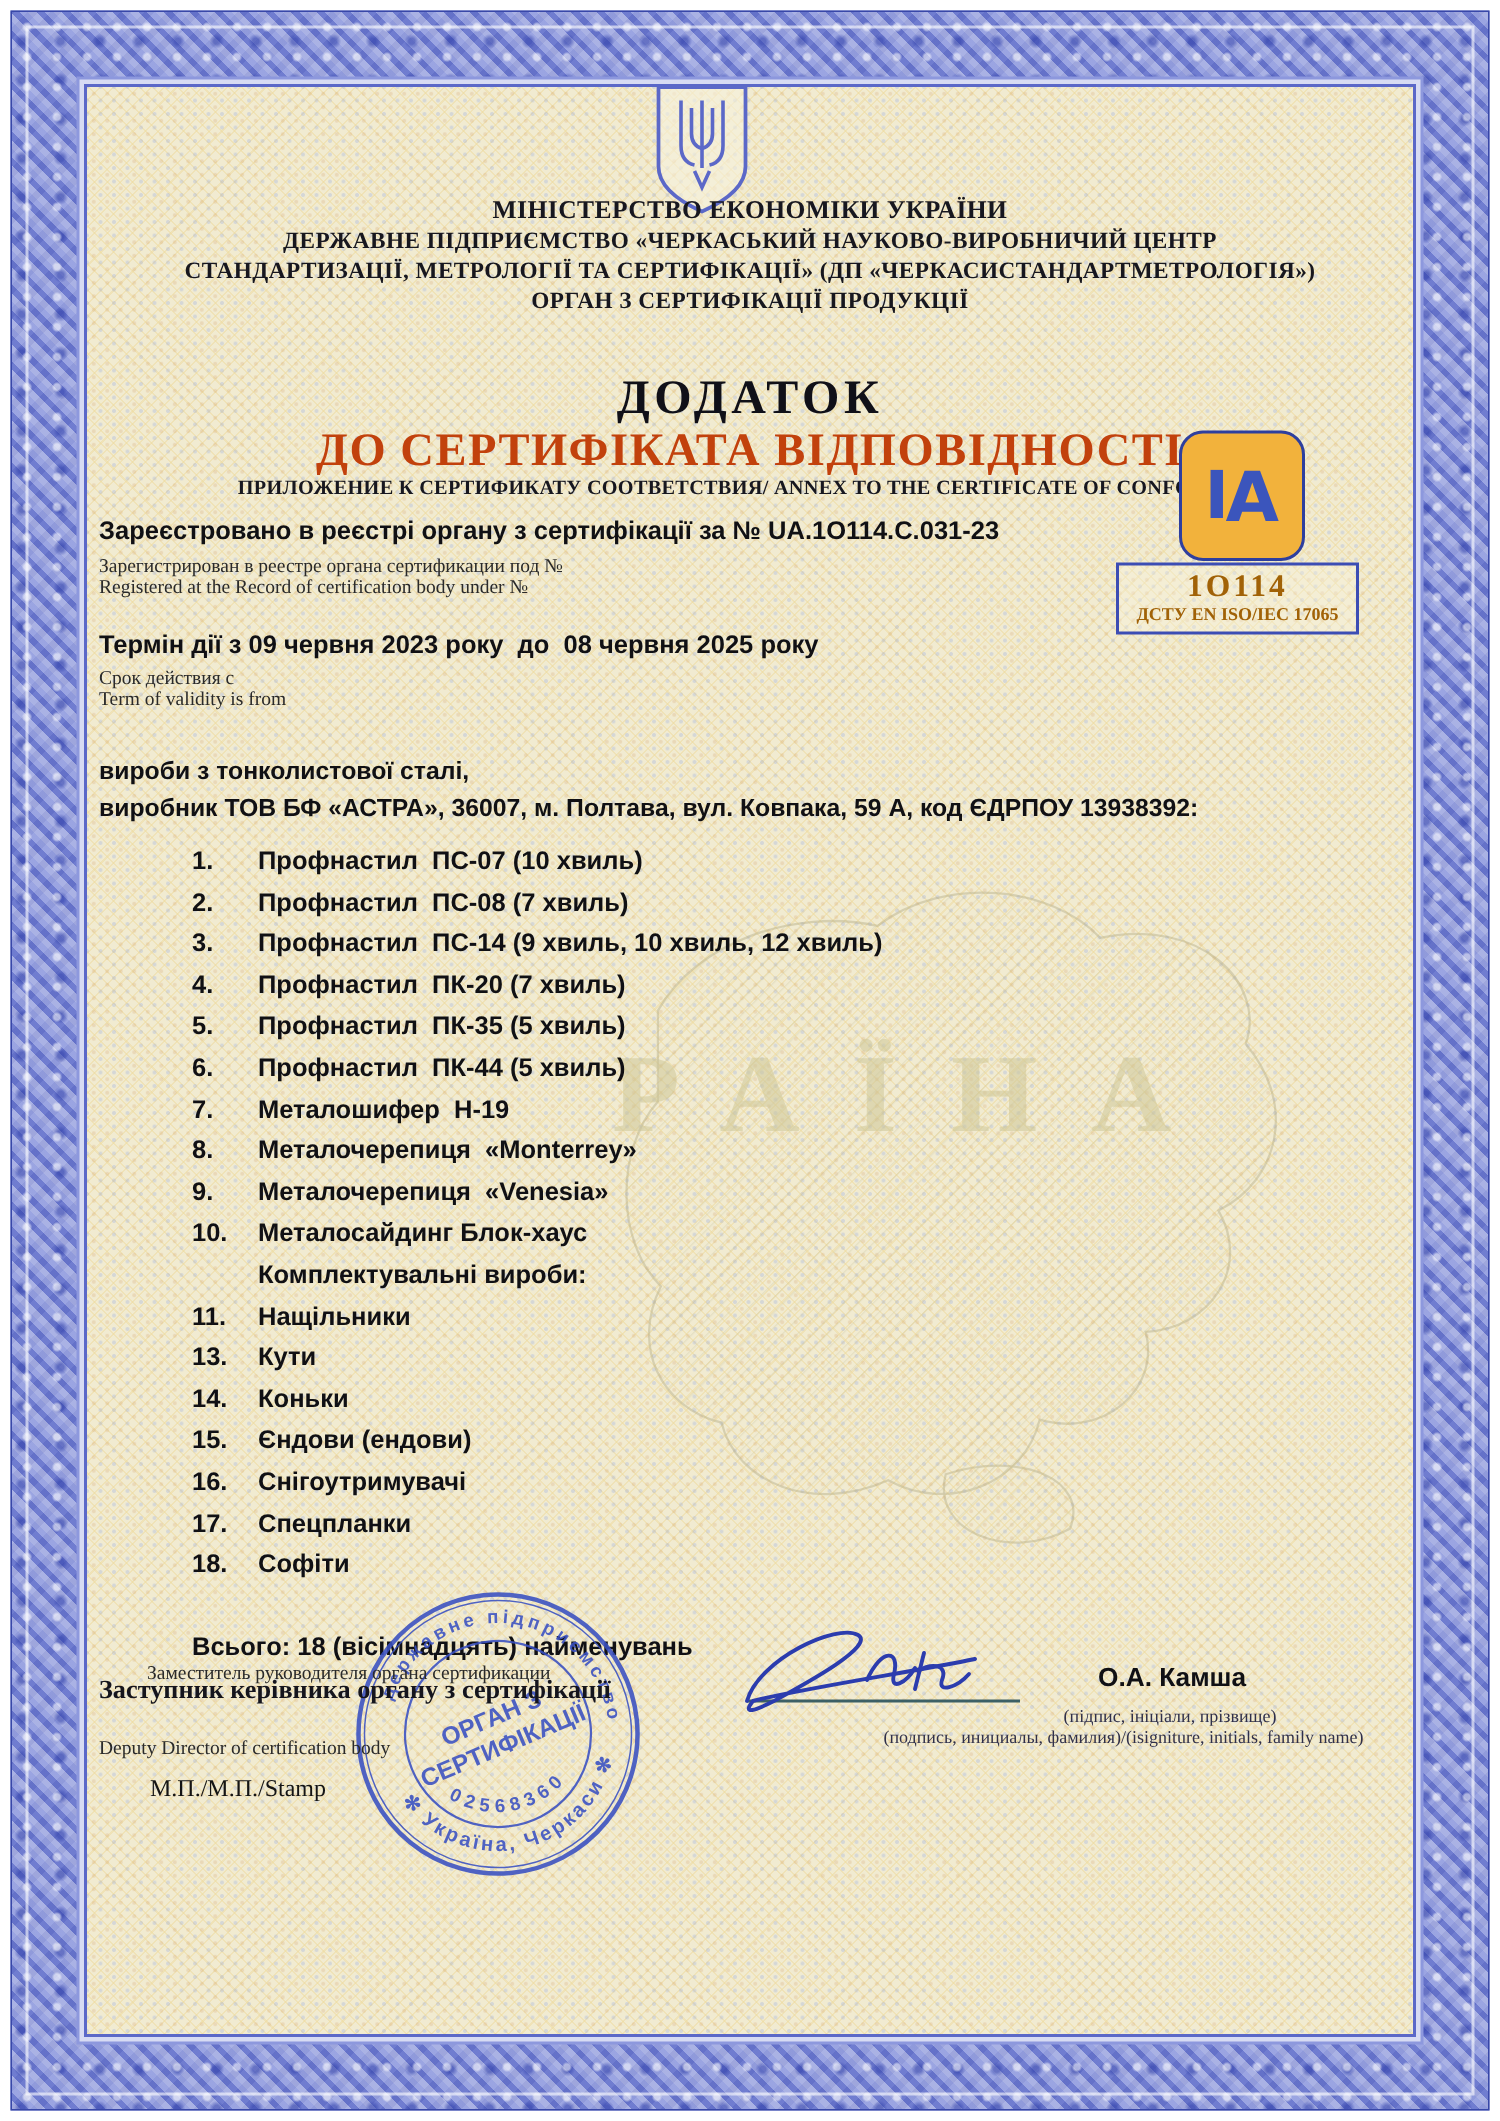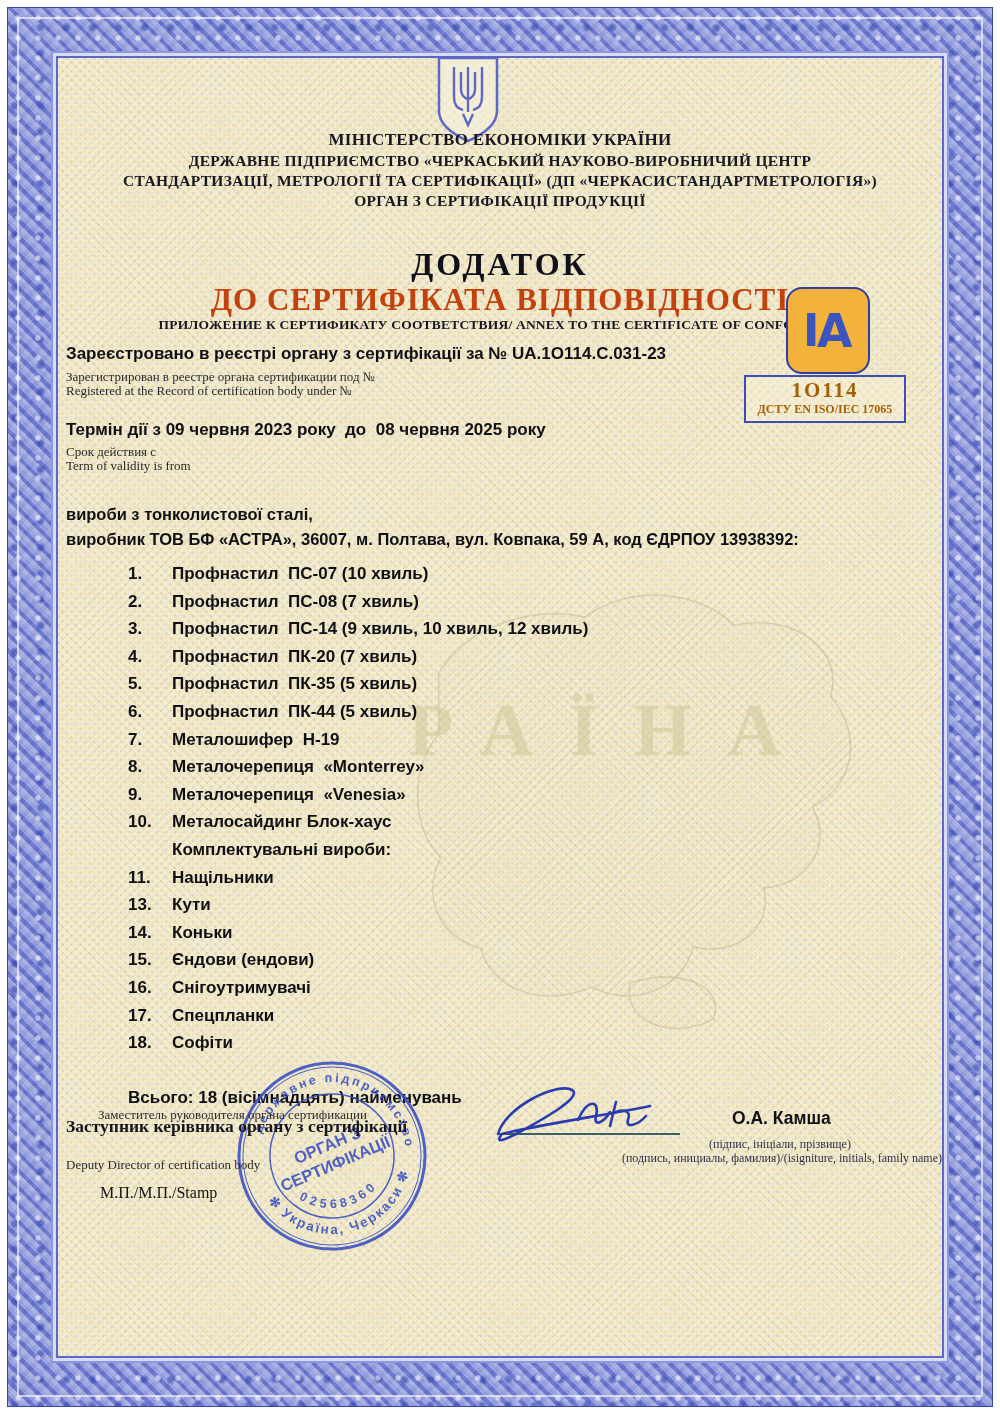--- a/index.html
+++ b/index.html
@@ -67,21 +67,21 @@
   .ptxt{font-family:"Liberation Sans",sans-serif;font-weight:bold;font-size:17px;color:#101014;white-space:pre;}
   .total{left:128px;top:1088px;}
   
   .pos-ua{left:66px;top:1116px;font-size:17.5px;font-weight:bold;color:#15151d;}
   .pos-ru{left:66px;top:1107px;padding-left:32px;}
   .pos-en{left:66px;top:1157px;}
   .mp{left:100px;top:1184px;font-size:16px;}
   .sigline{left:498px;top:1133px;width:182px;height:2px;background:#3c6066;}
   .name{left:732px;top:1108px;font-size:17.5px;font-weight:bold;color:#101014;}
   .cap1{left:630px;top:1137px;width:300px;text-align:center;font-size:12px;color:#30304a;}
-  .cap2{left:556px;top:1151px;width:386px;text-align:right;font-size:12px;color:#30304a;}
+  .cap2{left:556px;top:1151px;width:386px;text-align:center;font-size:12px;color:#30304a;}
   .sig-svg{left:492px;top:1076px;width:210px;height:84px;}
   .stamp{left:232px;top:1056px;width:200px;height:200px;transform:rotate(-6deg);opacity:.88;}
   .emblem{left:430px;top:54px;width:76px;height:92px;}
 </style>
 </head>
 <body>
 
 <div class="page">
   <div class="frame"></div>
   <div class="inner"></div>

